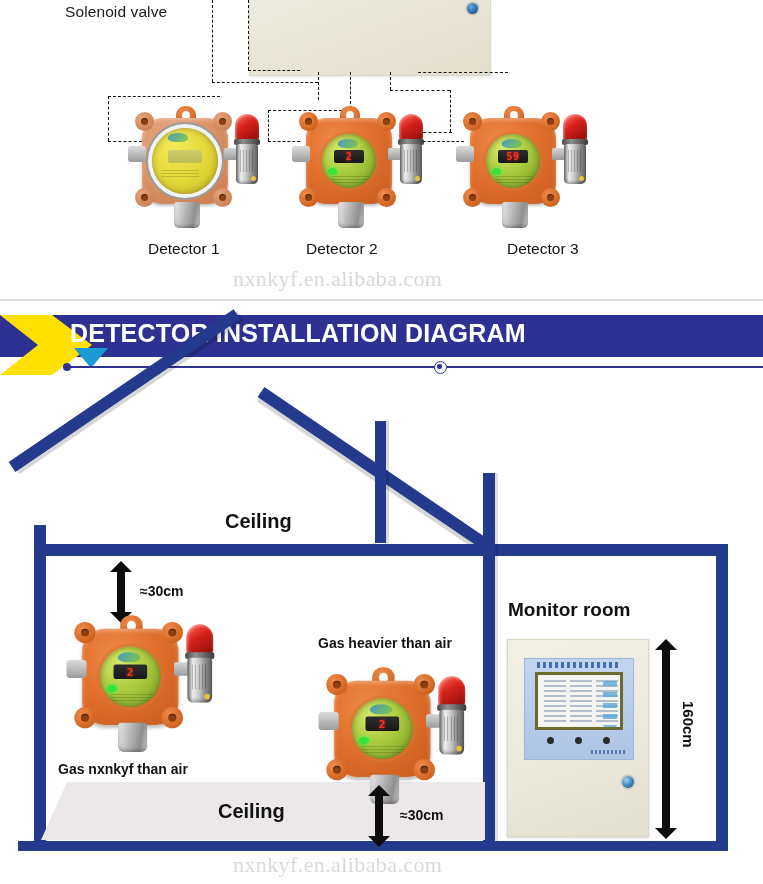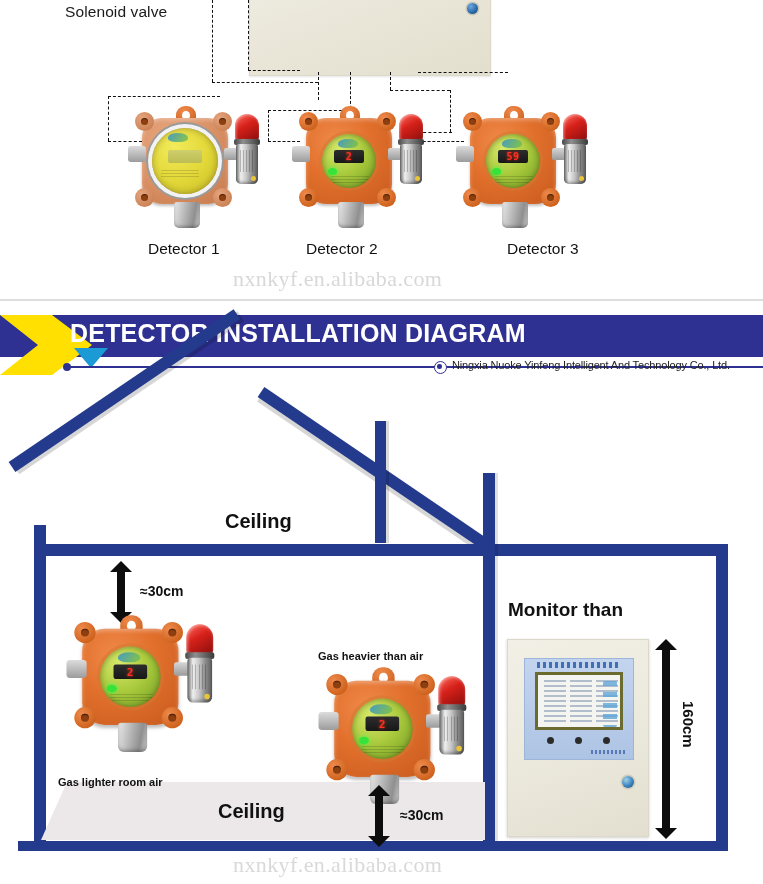--- a/index.html
+++ b/index.html
@@ -238,21 +238,21 @@
   .ctrl-btn{position:absolute;top:78px;width:7px;height:7px;border-radius:50%;background:#2b2b2b;}
   .ctrl-btn.b1{left:22px;} .ctrl-btn.b2{left:50px;} .ctrl-btn.b3{left:78px;}
   .ctrl-brand{position:absolute;right:6px;bottom:5px;width:36px;height:4px;
               background:repeating-linear-gradient(90deg,#3b5ea8 0 2px,transparent 2px 4px);opacity:.75;}
   .ctrl-lock{
     position:absolute;right:14px;top:136px;width:12px;height:12px;border-radius:50%;
     background:radial-gradient(circle at 35% 32%,#9fd0ea 0%,#3b83bd 55%,#1d4f7c 100%);
     box-shadow:0 0 0 1.5px #cfcbbb;
   }
 
-  .labeltxt{position:absolute;font-size:11px;font-weight:bold;color:#111;white-space:nowrap;margin-top:15px;}
+  .labeltxt{position:absolute;font-size:14px;font-weight:bold;color:#111;white-space:nowrap;}
 
   .watermark-bot{
     position:absolute;left:233px;top:852px;
     font-size:22px;color:#d5d5d5;letter-spacing:.4px;white-space:nowrap;
     font-family:"Liberation Serif", serif;opacity:.9;
   }
 </style>
 </head>
 <body>
 
@@ -373,21 +373,20 @@
 
   <div class="sec-bot">
 
     <div class="banner"></div>
     <div class="chev-yellow"></div>
     <div class="chev-cyan"></div>
     <div class="banner-title">DETECTOR INSTALLATION DIAGRAM</div>
     <div class="rule-dot"></div>
     <div class="ruleline"></div>
     <div class="rule-ring"></div>
-    <div class="company">Ningxia Nuoke Yinfeng Intelligent And Technology Co., Ltd.</div>
 
     <div class="house">
 
       <div class="roof-l"></div>
       <div class="roof-r"></div>
       <div class="chimney"></div>
 
       <div class="wall-left"></div>
       <div class="wall-right"></div>
       <div class="ceiling-beam"></div>
@@ -423,21 +422,21 @@
         </div>
         <div class="sensorbase"></div>
         <div class="beacon">
           <div class="dome"></div>
           <div class="collar"></div>
           <div class="tube"></div>
           <div class="grill"></div>
           <div class="dot"></div>
         </div>
       </div>
-      <div class="labeltxt" style="left:58px;top:384px;">Gas lighter room air</div>
+      <div class="labeltxt" style="left:58px;top:384px;">Gas nxnkyf than air</div>
 
       <div class="labeltxt" style="left:318px;top:258px;">Gas heavier than air</div>
       <div class="det" style="left:314px;top:288px;transform:scale(1.12);transform-origin:left top;">
         <div class="hanger"></div>
         <div class="body"></div>
         <span class="lug tl"></span>
         <span class="lug tr"></span>
         <span class="lug bl"></span>
         <span class="lug br"></span>
         <div class="sidecap"></div>
@@ -458,21 +457,21 @@
         </div>
       </div>
 
       <div class="arrow-v" style="left:368px;top:408px;height:62px;">
         <div class="head up"></div>
         <div class="shaft" style="height:46px;"></div>
         <div class="head dn"></div>
       </div>
       <div class="dim-label" style="left:400px;top:430px;">≈30cm</div>
 
-      <div class="monitor-title">Monitor than</div>
+      <div class="monitor-title">Monitor room</div>
 
       <div class="ctrl-cab">
         <div class="ctrl-face">
           <div class="ctrl-head"></div>
           <div class="ctrl-screen">
             <div class="col c1"></div>
             <div class="col c2"></div>
             <div class="col c3"></div>
             <div class="ctrl-icons"></div>
           </div>

